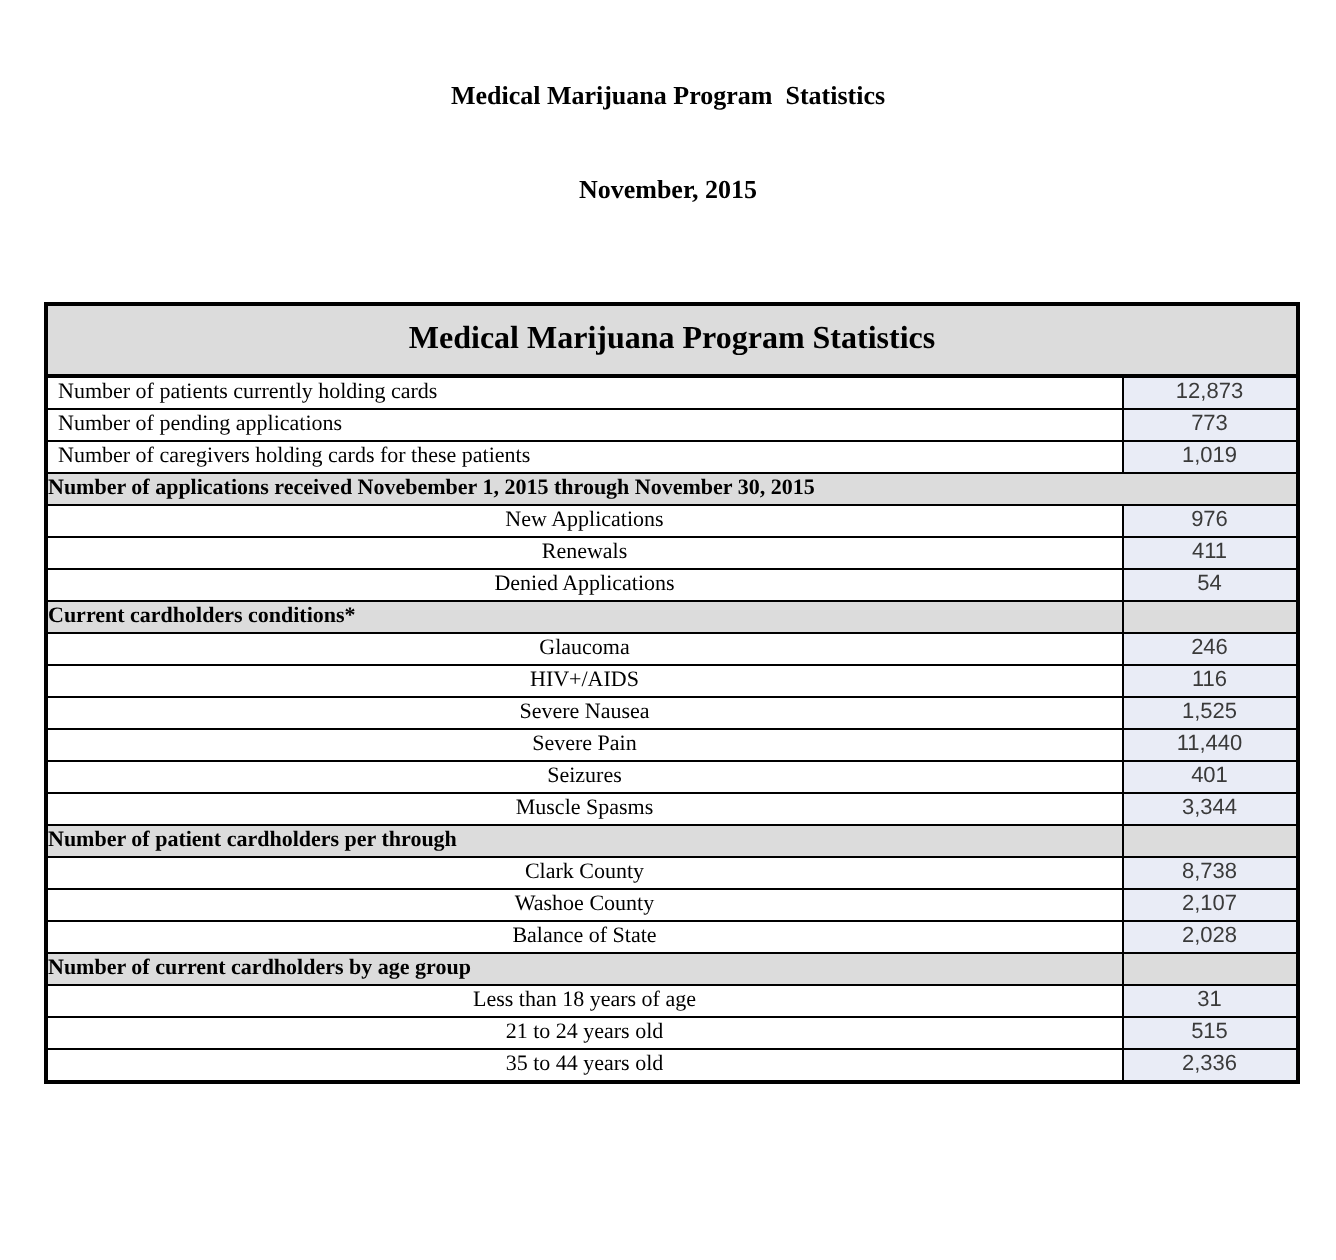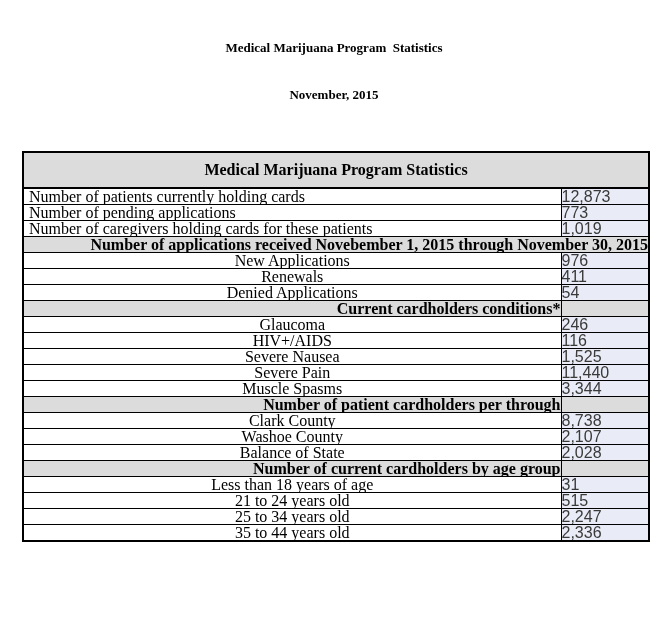--- a/index.html
+++ b/index.html
@@ -30,34 +30,34 @@
   table.stats th.band{
     background:var(--band-gray);
     border:2px solid var(--border-black);
     height:36px;text-align:center;vertical-align:middle;
     font-size:16px;font-weight:bold;
     font-family:"Liberation Serif", serif;
   }
   table.stats td{
     border:1px solid var(--border-black);
     height:15px;line-height:15px;padding:0;
-    font-size:16px;vertical-align:middle;
+    font-size:11px;vertical-align:middle;
     overflow:hidden;white-space:nowrap;
   }
   td.lbl.left{text-align:left;padding-left:5px;}
   td.lbl.center{text-align:center;}
   td.val{
     background:var(--value-blue);
     font-family:"Liberation Sans", sans-serif;
     font-size:9.5px;color:var(--number-text);
-    text-align:left;padding-right:3px;
+    text-align:center;padding-right:3px;
   }
   td.section{
     background:var(--section-gray);
-    font-weight:bold;text-align:right;font-size:12px;
+    font-weight:bold;text-align:left;font-size:12px;
   }
   td.section-val{background:var(--section-gray);}
 </style>
 </head>
 <body>
 
 <div class="page">
 
   <div class="doc-title">
     <div>Medical Marijuana Program  Statistics</div>
@@ -116,20 +116,24 @@
         </tr>
         <tr>
           <td class="lbl center">Severe Nausea</td>
           <td class="val">1,525</td>
         </tr>
         <tr>
           <td class="lbl center">Severe Pain</td>
           <td class="val">11,440</td>
         </tr>
         <tr>
+          <td class="lbl center">Seizures</td>
+          <td class="val">401</td>
+        </tr>
+        <tr>
           <td class="lbl center">Muscle Spasms</td>
           <td class="val">3,344</td>
         </tr>
         <tr>
           <td class="section">Number of patient cardholders per through</td>
           <td class="section-val"></td>
         </tr>
         <tr>
           <td class="lbl center">Clark County</td>
           <td class="val">8,738</td>
@@ -148,23 +152,19 @@
         </tr>
         <tr>
           <td class="lbl center">Less than 18 years of age</td>
           <td class="val">31</td>
         </tr>
         <tr>
           <td class="lbl center">21 to 24 years old</td>
           <td class="val">515</td>
         </tr>
         <tr>
-          <td class="lbl center">25 to 34 years old</td>
-          <td class="val">2,247</td>
-        </tr>
-        <tr>
           <td class="lbl center">35 to 44 years old</td>
           <td class="val">2,336</td>
         </tr>
       </tbody>
   </table>
 
 </div>
 
 </body></html>

